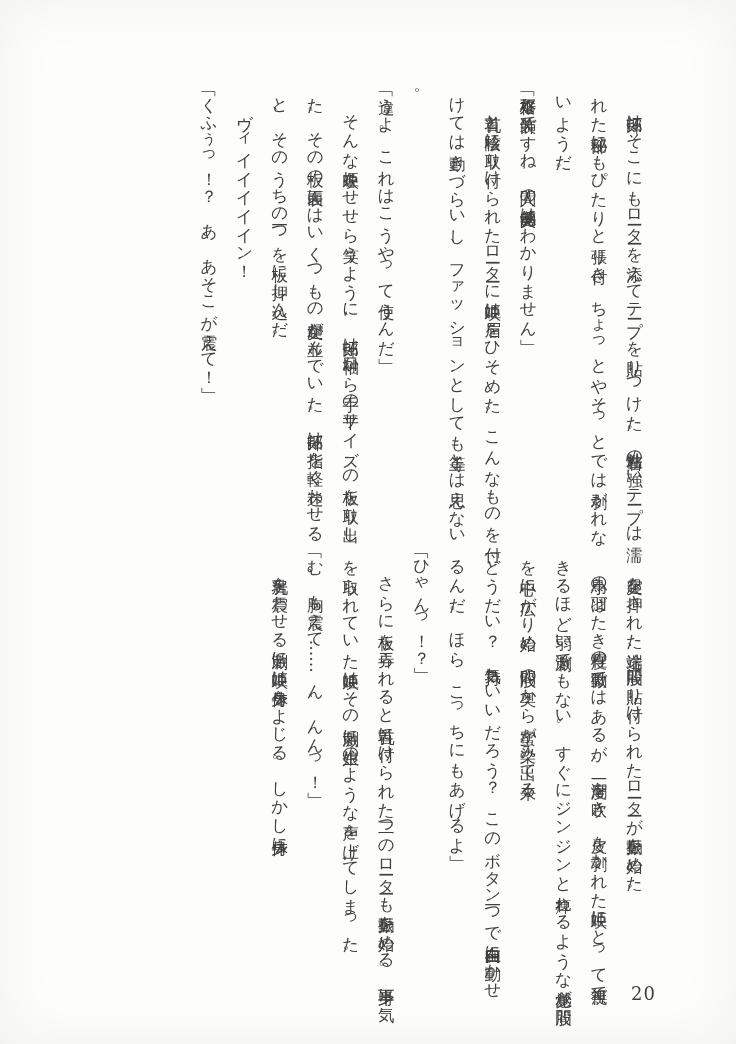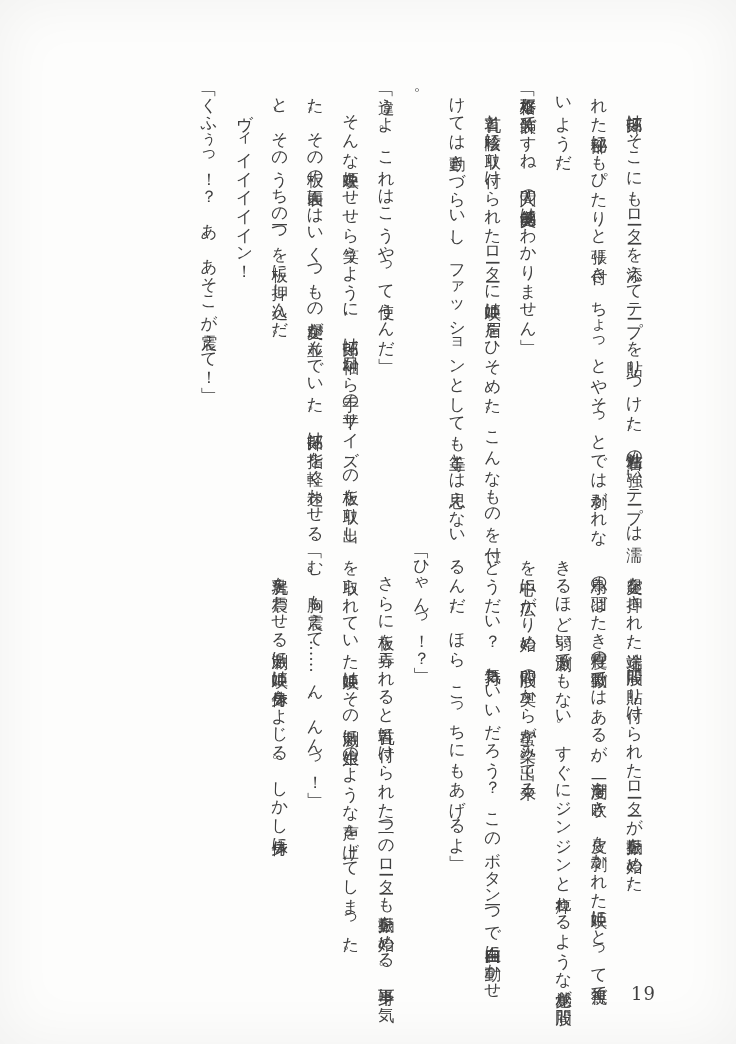--- a/index.html
+++ b/index.html
@@ -62,14 +62,14 @@
     </section>
   <section class="text-band band-bottom">
       <p class="para indent">突起を押された途端、股間に貼り付けられたローターが振動を始めた。</p>
       <p class="para indent">小鳥の羽ばたき程度の微動ではあるが、一度潮を吹き、皮を剥かれた映姫にとって無視できるほど弱い刺激でもない。すぐにジンジンと痺れるような感覚が股間を中心に広がり始め、股間の奥から蜜が染み出て来る。</p>
       <p class="para">「どうだい？　気持ちいいだろう？　このボタン一つで自由自在に動かせるんだ。ほら、こっちにもあげるよ」</p>
       <p class="para">「ひゃんっ！？」</p>
       <p class="para indent">さらに板を弄られると乳首に付けられた二つのローターも振動を始める。下半身に気を取られていた映姫はその刺激に生娘のような声を上げてしまった。</p>
       <p class="para">「む、胸も震えて……ん、んんっ！」</p>
       <p class="para indent">乳房を震わせる刺激に映姫は身体をよじる。しかし身体に</p>
     </section>
-  <div class="page-number">19</div>
+  <div class="page-number">20</div>
 </div>
 
 </body></html>

